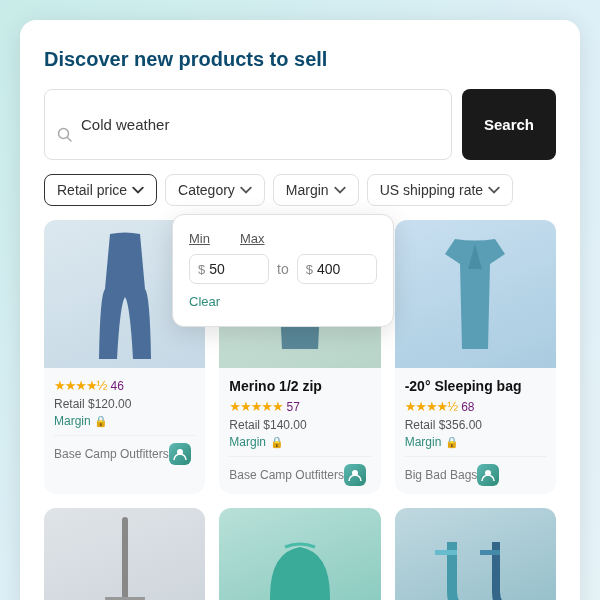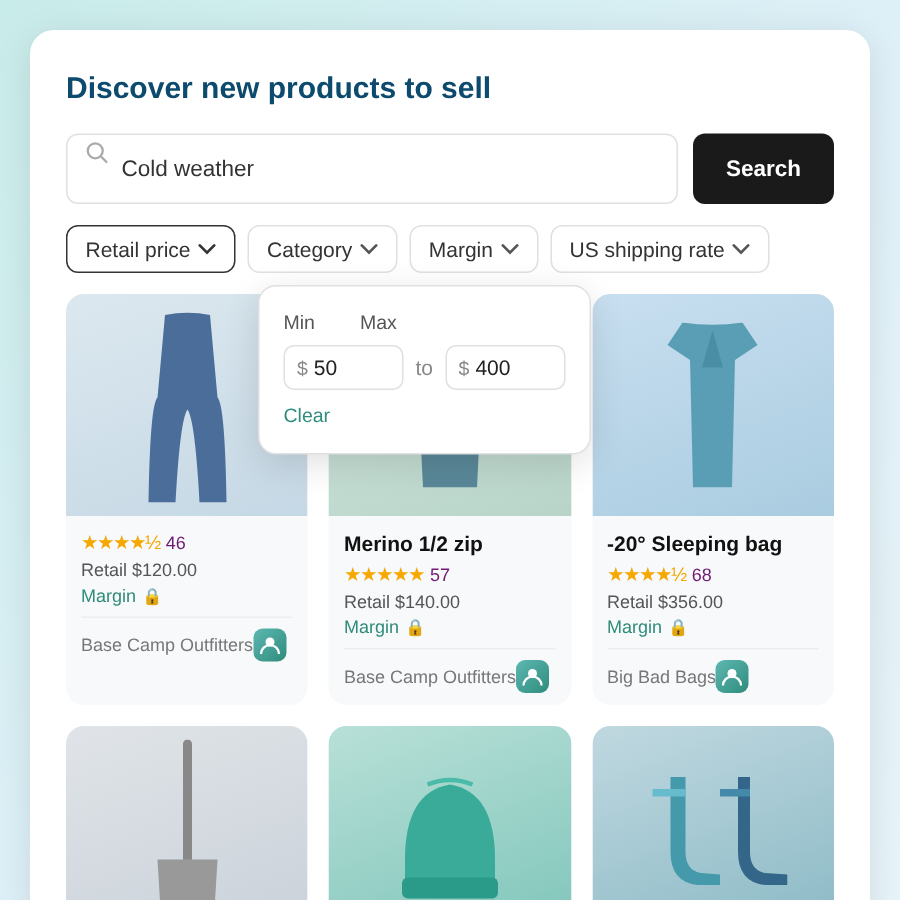--- a/index.html
+++ b/index.html
@@ -26,24 +26,24 @@
       margin-bottom: 18px;
     }
     .search-row {
       display: flex;
       gap: 10px;
       margin-bottom: 14px;
     }
     .search-input-wrap {
       flex: 1;
       display: flex;
-      align-items: flex-start;
+      align-items: flex-end;
       border: 1.5px solid #e0e0e0;
       border-radius: 8px;
-      padding: 4px 12px;
+      padding: 16px 12px;
       background: #fff;
     }
     .search-input-wrap svg {
       color: #aaa;
       margin-right: 8px;
       flex-shrink: 0;
     }
     .search-input {
       border: none;
       outline: none;
@@ -96,20 +96,21 @@
       box-shadow: 0 6px 24px rgba(0,0,0,0.12);
       z-index: 10;
       min-width: 200px;
     }
     .dropdown-popup .range-labels {
       display: flex;
       gap: 30px;
       margin-bottom: 8px;
       font-size: 13px;
       color: #555;
+      text-decoration: underline;
     }
     .dropdown-popup .range-inputs {
       display: flex;
       align-items: center;
       gap: 8px;
       margin-bottom: 8px;
     }
     .range-input-wrap {
       display: flex;
       align-items: center;

